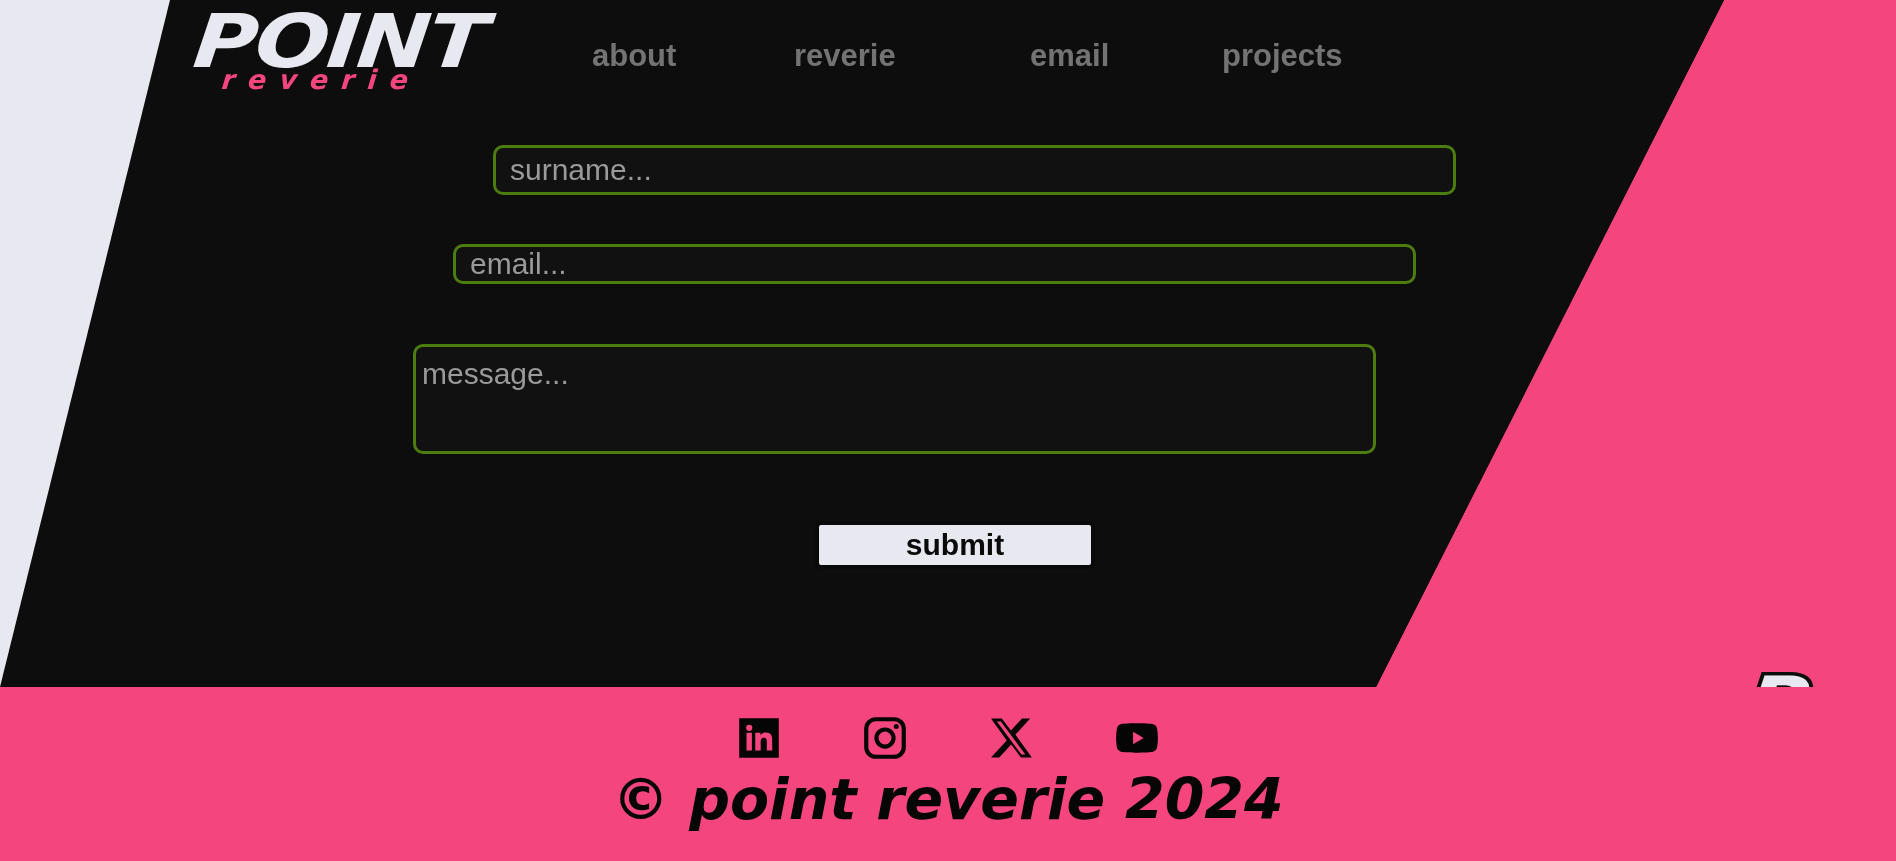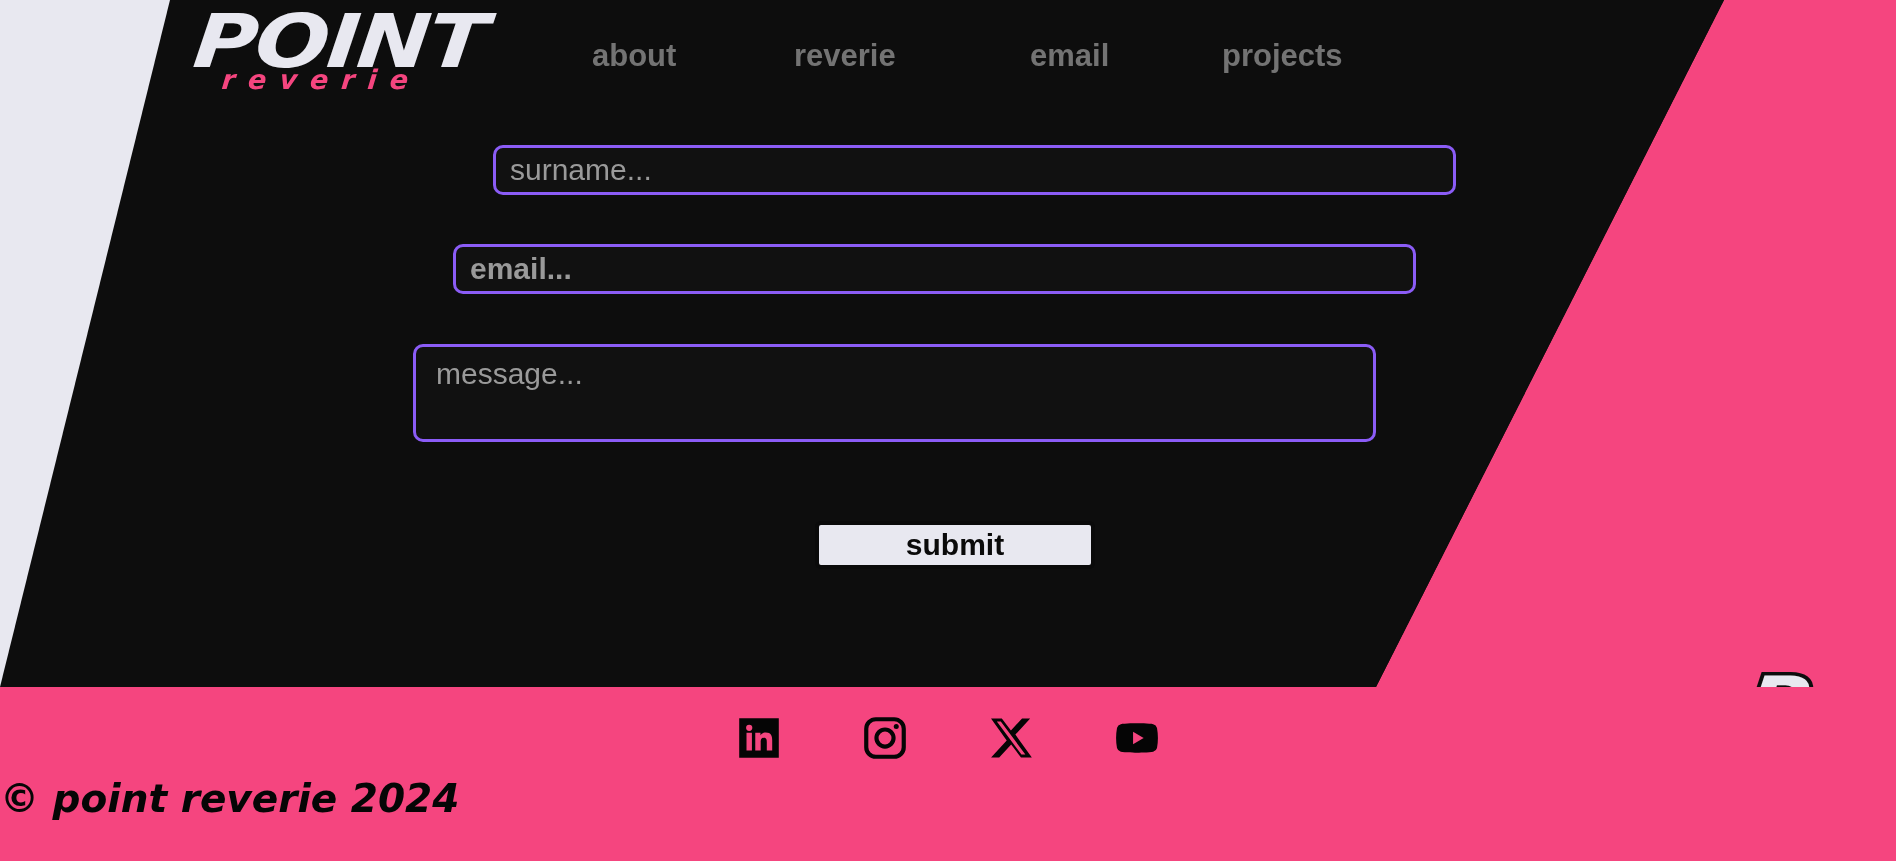--- a/index.html
+++ b/index.html
@@ -76,34 +76,34 @@
   .nav-1{ left:234px; }
   .nav-2{ left:470px; }
   .nav-3{ left:662px; }
 
   
   .form{ position:absolute; left:0; top:120px; width:1896px; height:430px; }
 
   .field{
     position:absolute;
     background:#111111;
-    border:3px solid #8b5cf6;
+    border:3px solid #4d7c0f;
     border-radius:10px;
     color:#fde047;
     font-size:30px;
     padding:0 14px;
     outline:none;
     font-family:"Liberation Sans", sans-serif;
   }
   .field::placeholder{ color:#9A9A9A; opacity:1; }
   .field-surname{ left:493px; top:25px; width:963px; height:50px; }
-  .field-email  { left:453px; top:124px; width:963px; height:50px;font-weight:bold; }
+  .field-email  { left:453px; top:124px; width:963px; height:40px; }
   .field-message{
-    left:413px; top:224px; width:963px; height:98px;
-    padding:10px 20px; resize:none; line-height:34px;
+    left:413px; top:224px; width:963px; height:110px;
+    padding:10px 6px; resize:none; line-height:34px;
   }
 
   .submit-btn{
     position:absolute; left:815px; top:401px;
     width:280px; height:48px;
     background:#E8E8F0;
     border:4px solid #0A0A0A;
     border-radius:6px;
     color:#0A0A0A;
     font-weight:bold; font-size:30px;
@@ -138,24 +138,24 @@
   
   .socials{
     position:absolute; left:0; top:20px; width:1896px; height:62px;
     display:flex; justify-content:center; align-items:center; gap:76px;
   }
   .social-link{ display:block; width:50px; height:50px; cursor:pointer; }
   .social-link svg{ display:block; width:50px; height:50px; fill:#050505; }
 
   .copyright{
     position:absolute; left:0; top:84px; width:1896px;
-    text-align:left;
+    text-align:center;
     font-family:"DejaVu Sans", sans-serif;
     font-weight:bold; font-style:italic;
-    font-size:39px; line-height:56px;
+    font-size:57px; line-height:56px;
     color:#060606;
     letter-spacing:0px;
   }
 </style>
 </head>
 <body>
 
 <div id="page">
 
   <div class="dark-shape"></div>

